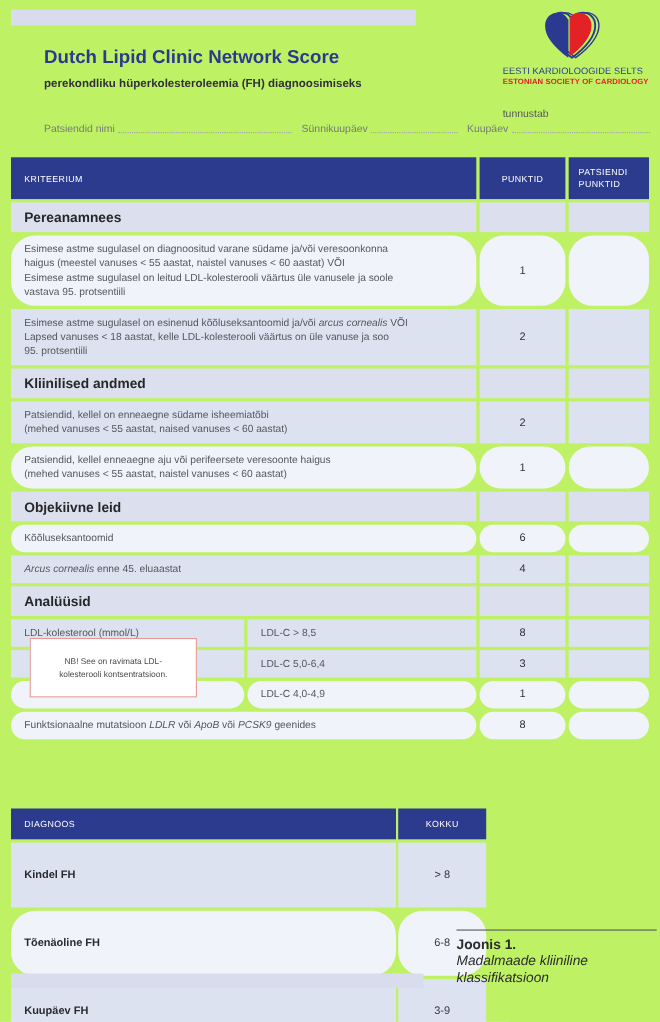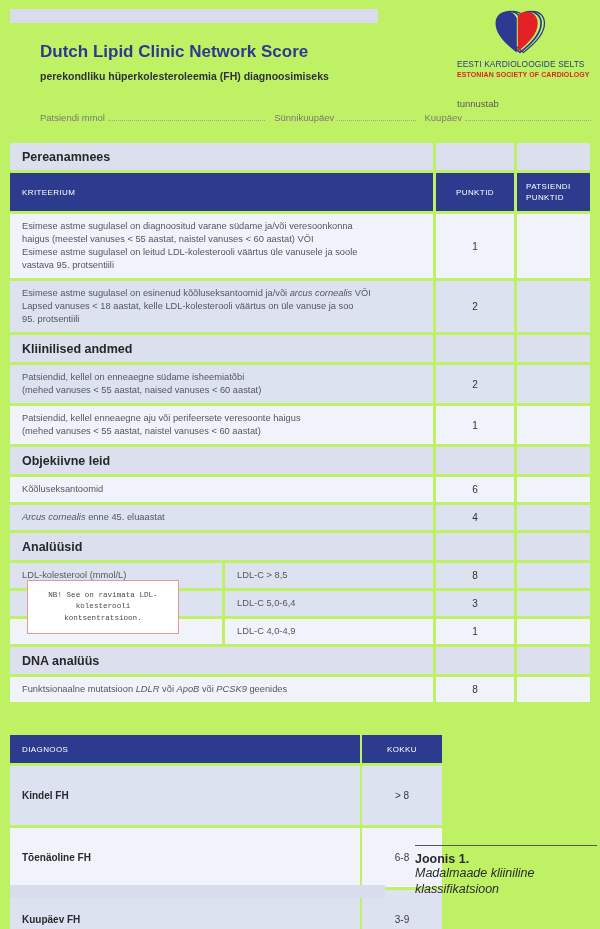--- a/index.html
+++ b/index.html
@@ -38,28 +38,28 @@
   .thead .th{background:var(--navy);color:#fff;font-size:8px;letter-spacing:.4px;
              display:flex;align-items:center;height:38px;box-sizing:border-box;}
   .th.crit{padding-left:12px;}
   .th.pts{justify-content:center;text-align:center;}
   .th.ppts{padding-left:9px;line-height:1.4;}
 
   .sec .cell{background:var(--sectionBg);}
   .sec .title-cell{font-size:12.5px;font-weight:bold;color:var(--headingText);padding:7px 12px 6px;}
 
   .row-dark .cell{background:var(--rowDark);}
-  .row-light .cell{background:var(--rowLight);}
+  .row-light .cell{background:var(--rowLight);border-radius:22px;}
   .crit-cell{padding:6px 12px;font-size:9.3px;color:var(--bodyText);line-height:1.4;white-space:pre-line;}
   .pts-cell{display:flex;align-items:center;justify-content:center;font-size:10px;color:#323236;}
   .empty-cell{min-height:10px;}
 
   .nb-note{position:absolute;left:17px;top:437px;width:152px;height:54px;background:#fff;
            border:1px solid var(--noteBorder);display:flex;align-items:center;justify-content:center;
-           text-align:center;font-size:7.6px;line-height:1.5;color:#4a4a4e;padding:4px 12px;box-sizing:border-box;font-family:Liberation Mono, monospace;}
+           text-align:center;font-size:7.6px;line-height:1.5;color:#4a4a4e;padding:4px 12px;box-sizing:border-box;}
 
   
   .diagnosis-table{position:absolute;left:10px;top:735px;width:432px;display:flex;flex-direction:column;gap:3px;}
   .drow{display:grid;grid-template-columns:1fr 80px;gap:2px;}
   .dhead .cell{background:var(--navy);color:#fff;font-size:8px;letter-spacing:.4px;height:28px;
                display:flex;align-items:center;}
   .dhead .c1{padding-left:12px;} .dhead .c2{justify-content:center;}
   .label-cell{font-weight:bold;font-size:10px;color:#2a2a2e;padding:24px 12px;}
   .total-cell{display:flex;align-items:center;justify-content:center;font-size:10px;color:#3a3a3e;}
 
@@ -95,45 +95,45 @@
       <path d="M28 50 C 12 38, 3 27, 3 15.5 C 3 6.5, 9.5 1.5, 16.5 1.5 C 22.5 1.5, 26.5 5.5, 28 9.5 C 29.5 5.5, 33.5 1.5, 39.5 1.5 C 46.5 1.5, 53 6.5, 53 15.5 C 53 27, 44 38, 28 50 Z" fill="var(--titleBlue)" clip-path="url(#clipL)"></path>
       <path d="M28 50 C 12 38, 3 27, 3 15.5 C 3 6.5, 9.5 1.5, 16.5 1.5 C 22.5 1.5, 26.5 5.5, 28 9.5 C 29.5 5.5, 33.5 1.5, 39.5 1.5 C 46.5 1.5, 53 6.5, 53 15.5 C 53 27, 44 38, 28 50 Z" fill="var(--red)" clip-path="url(#clipR)"></path>
     </svg>
     <div class="logo-et">EESTI KARDIOLOOGIDE SELTS</div>
     <div class="logo-en">ESTONIAN SOCIETY OF CARDIOLOGY</div>
     <div class="logo-tunnustab">tunnustab</div>
   </div>
 
   <div class="form-line">
     <div class="form-field f1">
-      <span class="lbl">Patsiendi mmol</span>
+      <span class="lbl">Patsiendid nimi</span>
       <span class="dots"></span>
     </div>
     <div class="form-field f2">
       <span class="lbl">Sünnikuupäev</span>
       <span class="dots"></span>
     </div>
     <div class="form-field f3">
       <span class="lbl">Kuupäev</span>
       <span class="dots"></span>
     </div>
   </div>
 
   <div class="score-table">
-
-    <div class="trow sec">
-      <div class="cell title-cell">Pereanamnees</div>
-      <div class="cell"></div>
-      <div class="cell"></div>
-    </div>
 
     <div class="trow thead">
       <div class="th crit">KRITEERIUM</div>
       <div class="th pts">PUNKTID</div>
       <div class="th ppts">PATSIENDI PUNKTID</div>
+    </div>
+
+    <div class="trow sec">
+      <div class="cell title-cell">Pereanamnees</div>
+      <div class="cell"></div>
+      <div class="cell"></div>
     </div>
 
     <div class="trow row-light">
       <div class="cell crit-cell"><span>Esimese astme sugulasel on diagnoositud varane südame ja/või veresoonkonna
 haigus (meestel vanuses &lt; 55 aastat, naistel vanuses &lt; 60 aastat) VÕI
 Esimese astme sugulasel on leitud LDL-kolesterooli väärtus üle vanusele ja soole
 vastava 95. protsentiili</span></div>
       <div class="cell pts-cell">1</div>
       <div class="cell empty-cell"></div>
     </div>
@@ -205,25 +205,20 @@
       <div class="cell empty-cell"></div>
     </div>
 
     <div class="trow split-row row-light">
       <div class="cell crit-cell"></div>
       <div class="cell crit-cell">LDL-C 4,0-4,9</div>
       <div class="cell pts-cell">1</div>
       <div class="cell empty-cell"></div>
     </div>
 
-    <div class="trow sec">
-      <div class="cell title-cell">DNA analüüs</div>
-      <div class="cell"></div>
-      <div class="cell"></div>
-    </div>
 
     <div class="trow row-light">
       <div class="cell crit-cell"><span>Funktsionaalne mutatsioon </span><em>LDLR</em><span> või </span><em>ApoB</em><span> või </span><em>PCSK9</em><span> geenides</span></div>
       <div class="cell pts-cell">8</div>
       <div class="cell empty-cell"></div>
     </div>
 
     <div class="nb-note">NB! See on ravimata LDL-kolesterooli kontsentratsioon.</div>
   </div>
 

